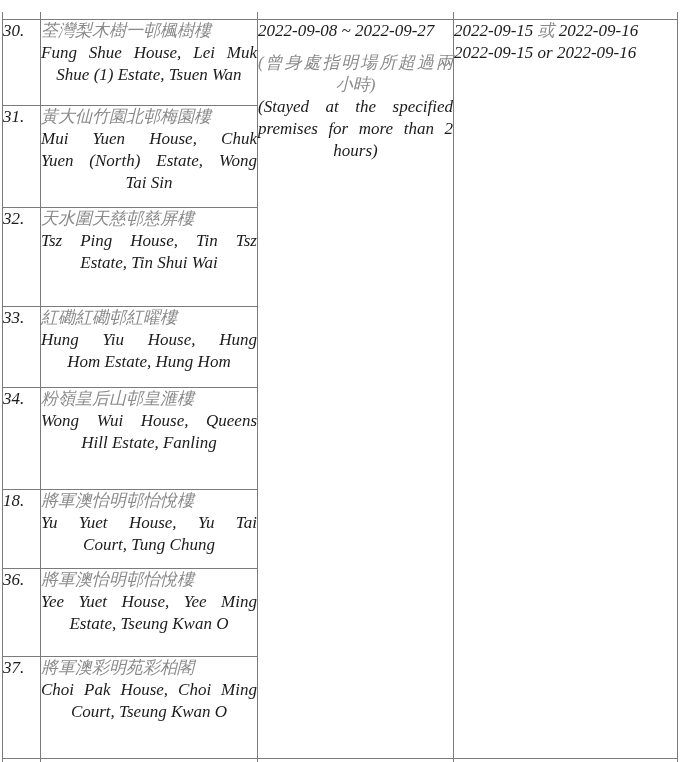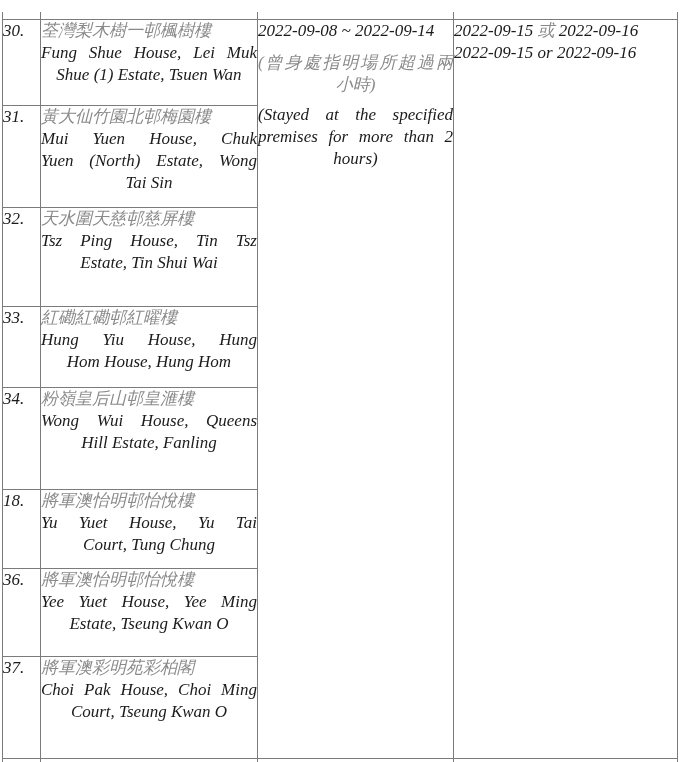--- a/index.html
+++ b/index.html
@@ -42,21 +42,21 @@
   td.period { padding: 2px 5px 0 3px; }
   td.tdate  { padding: 2px 5px 0 14px; }
 
   .zh, .cjk, .note-zh { color: var(--cjk); }
 
   
   .jl { text-align: justify; text-align-last: justify; }
   .jl-end { text-align: center; }
 
   .note-zh { margin-top: 10px; }
-  .note-en { margin-top: 8px; }
+  .note-en { margin-top: 0; }
 </style>
 </head>
 <body>
 
 <div class="page">
   <table class="grid">
     <colgroup>
       <col style="width:38px">
       <col style="width:217px">
       <col style="width:196px">
@@ -74,21 +74,21 @@
     <tr style="height:86px">
       <td class="num">30.</td>
       <td class="prem">
         <div class="zh">荃灣梨木樹一邨楓樹樓</div>
         <div class="en">
               <div class="jl">Fung Shue House, Lei Muk</div>
               <div class="jl-end">Shue (1) Estate, Tsuen Wan</div>
             </div>
       </td>
       <td class="period" rowspan="8">
-        <div class="date">2022-09-08 ~ 2022-09-14</div>
+        <div class="date">2022-09-08 ~ 2022-09-27</div>
         <div class="note-zh">
               <div class="jl">(曾身處指明場所超過兩</div>
               <div class="jl-end">小時)</div>
             </div>
         <div class="note-en">
               <div class="jl">(Stayed at the specified</div>
               <div class="jl">premises for more than 2</div>
               <div class="jl-end">hours)</div>
             </div>
       </td>
@@ -120,21 +120,21 @@
             </div>
       </td>
     </tr>
 
     <tr style="height:81px">
       <td class="num">33.</td>
       <td class="prem">
         <div class="zh">紅磡紅磡邨紅曜樓</div>
         <div class="en">
               <div class="jl">Hung Yiu House, Hung</div>
-              <div class="jl-end">Hom House, Hung Hom</div>
+              <div class="jl-end">Hom Estate, Hung Hom</div>
             </div>
       </td>
     </tr>
 
     <tr style="height:102px">
       <td class="num">34.</td>
       <td class="prem">
         <div class="zh">粉嶺皇后山邨皇滙樓</div>
         <div class="en">
               <div class="jl">Wong Wui House, Queens</div>

